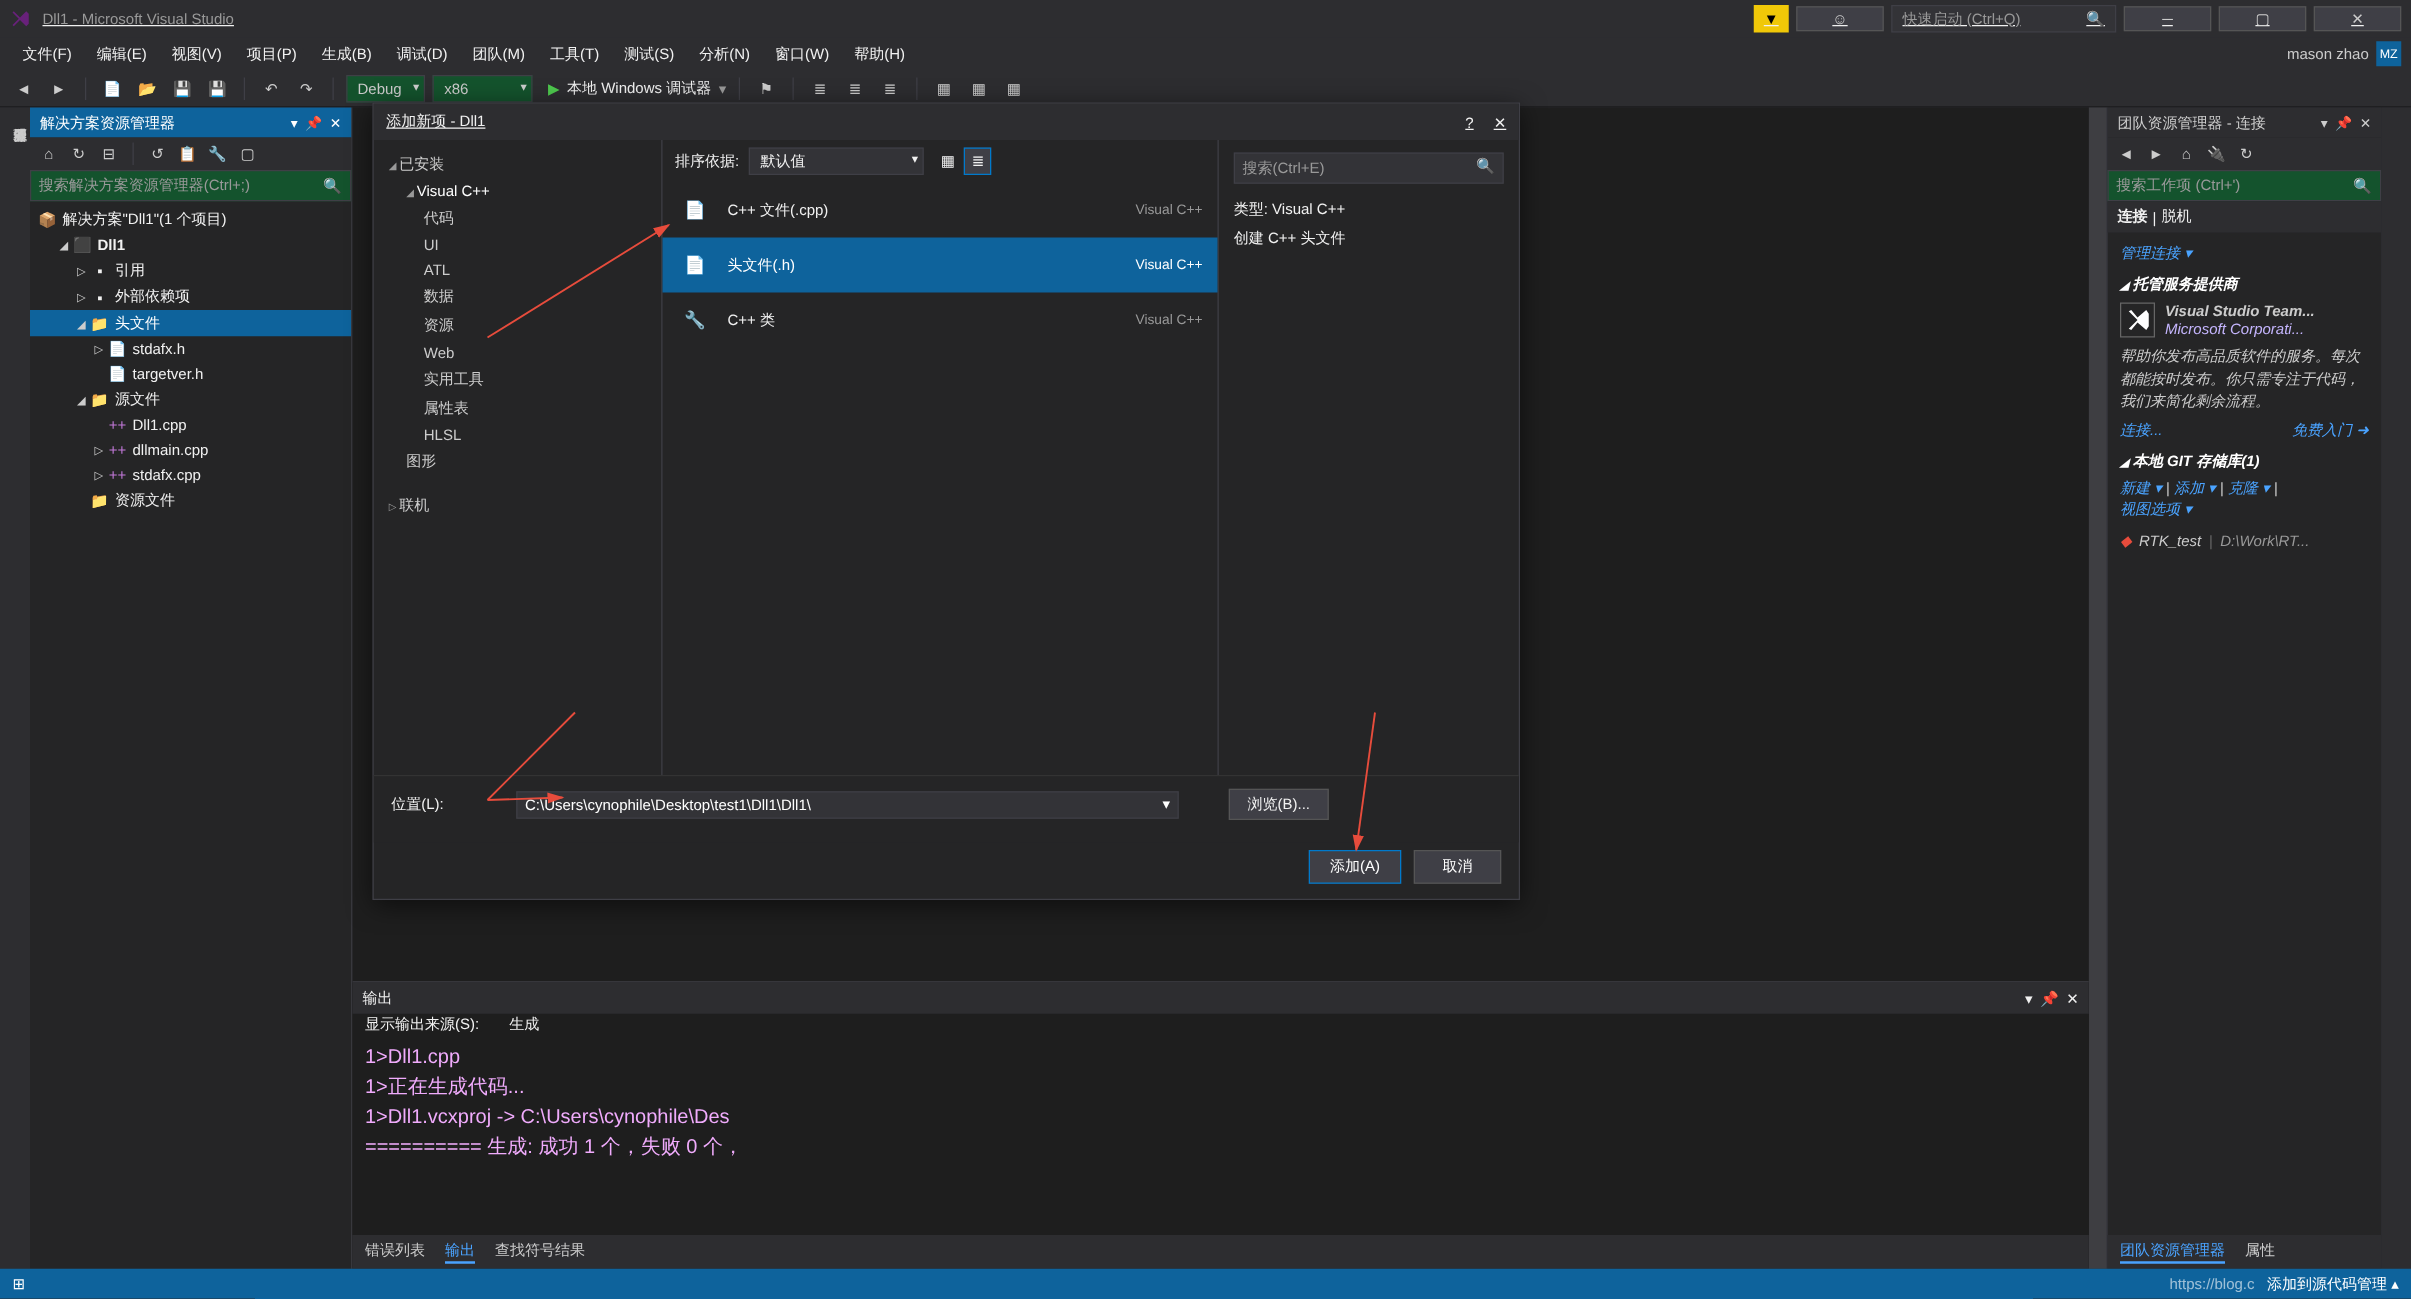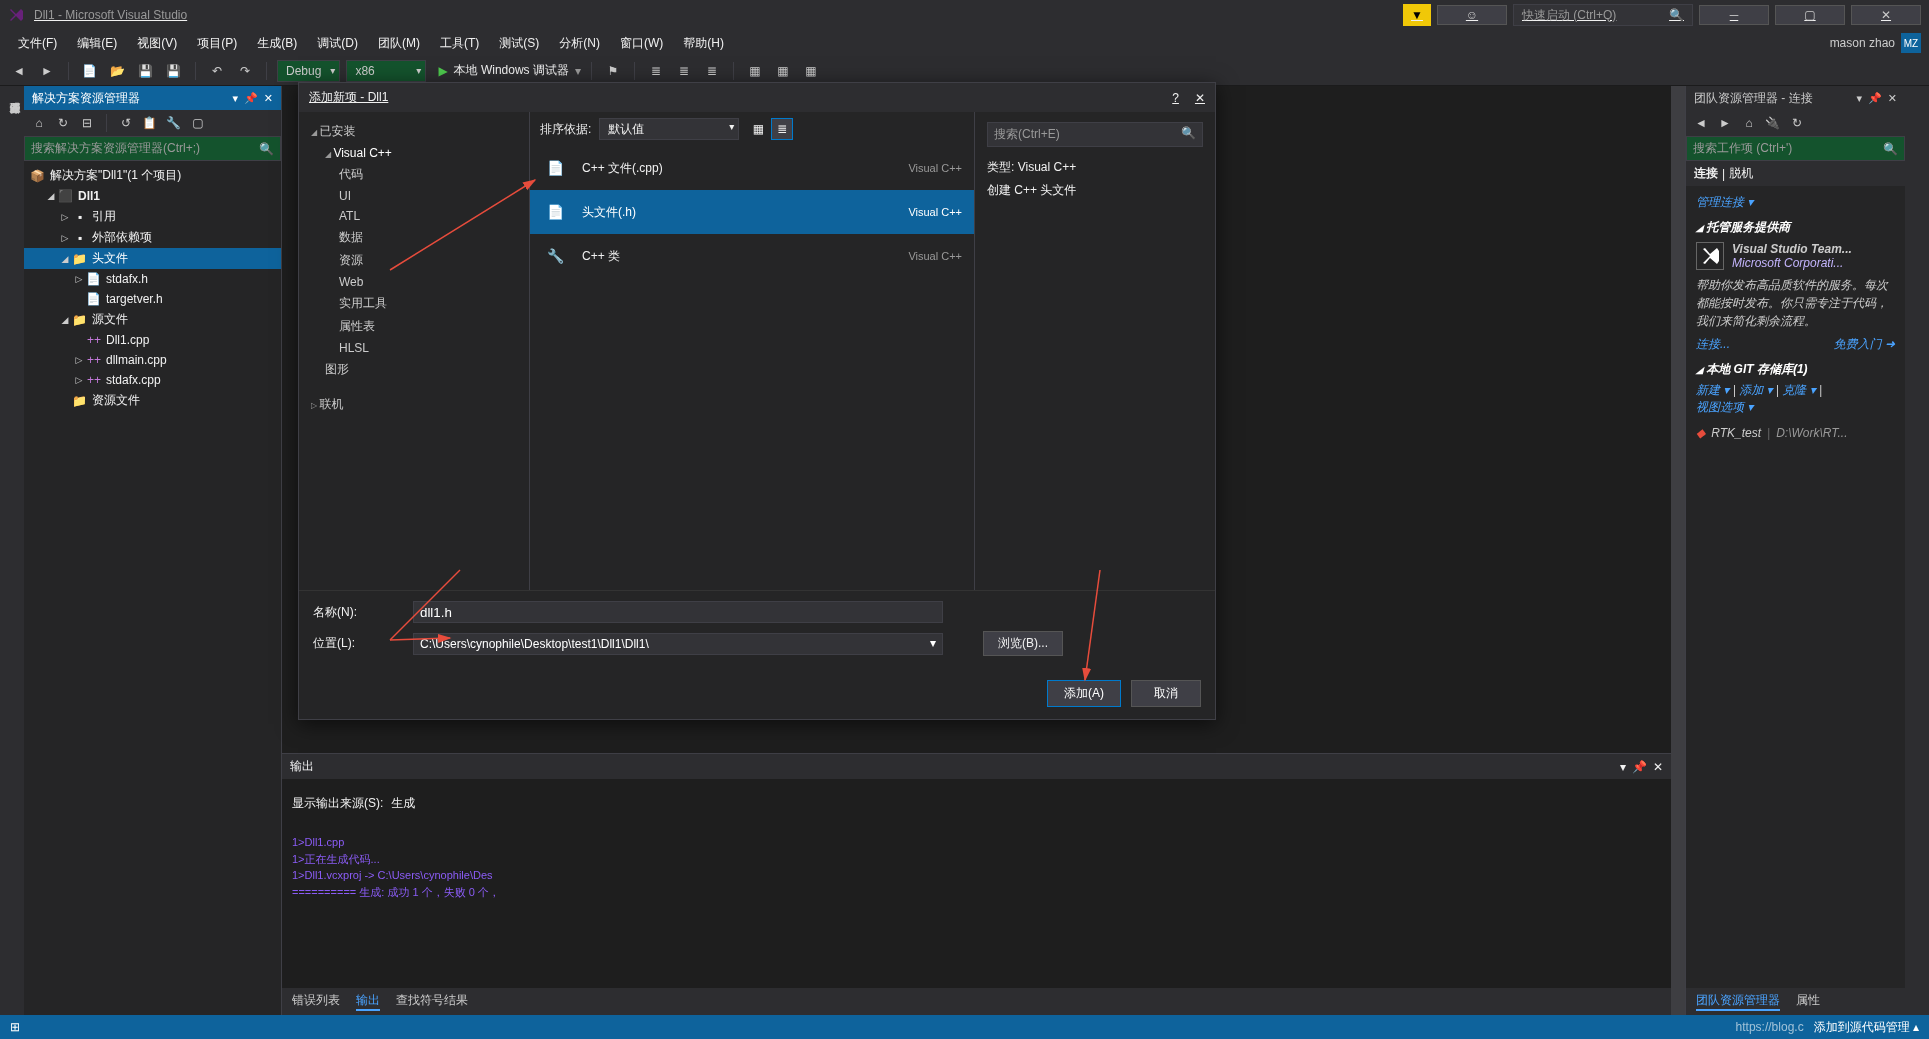--- a/index.html
+++ b/index.html
@@ -32,21 +32,21 @@
 .search-box { background:#14532d; border:1px solid #3f3f46; padding:3px 6px; color:#999; display:flex; align-items:center; justify-content:space-between; }
 .tree { padding:4px 0; flex:1; overflow:auto; }
 .tree-item { display:flex; align-items:center; padding:2px 4px; white-space:nowrap; }
 .tree-item.sel { background:#0e639c; color:#fff; }
 .tw { width:14px; text-align:center; color:#ccc; font-size:9px; }
 .ficon { width:16px; height:16px; margin-right:4px; display:flex; align-items:center; justify-content:center; }
 .ind0{padding-left:6px}.ind1{padding-left:20px}.ind2{padding-left:34px}.ind3{padding-left:48px}
 .center { flex:1; background:#1e1e1e; display:flex; flex-direction:column; position:relative; }
 .output-area { background:#1e1e1e; border-top:1px solid #3f3f46; }
 .output-hdr { background:#2d2d30; padding:4px 8px; display:flex; align-items:center; justify-content:space-between; }
-.output-body { padding:6px 10px; font-family:Consolas,monospace; font-size:11px; color:#8b5cf6; line-height:1.5; height:160px; }
+.output-body { padding:6px 10px; font-family:Consolas,monospace; font-size:16px; color:#f0abfc; line-height:1.5; height:160px; }
 .bottom-tabs { background:#2d2d30; padding:4px 10px; display:flex; gap:16px; }
 .bottom-tabs .tab { color:#ccc; }
 .bottom-tabs .tab.active { color:#4aa3ff; border-bottom:2px solid #4aa3ff; }
 .right-panel { width:220px; background:#252526; border-left:1px solid #3f3f46; display:flex; flex-direction:column; }
 .rp-body { padding:8px 10px; font-size:12px; color:#ccc; flex:1;font-style:italic; }
 .rp-body .lnk { color:#4aa3ff; }
 .rp-body .sec-hdr { font-weight:bold; color:#fff; margin:8px 0 4px; }
 .conn-bar { background:#2d2d30; padding:4px 8px; display:flex; align-items:center; }
 .vsteam { display:flex; gap:8px; align-items:flex-start; margin:6px 0; }
 .vsteam .vic { width:28px; height:28px; border:1px solid #666; display:flex; align-items:center; justify-content:center; }
@@ -257,21 +257,21 @@
     <div style="flex:1"></div>
     <div class="output-area">
       <div class="output-hdr">
         <span>输出</span>
         <span class="ctrls" style="display:flex;gap:6px">
             <span>▾</span>
             <span>📌</span>
             <span>✕</span>
           </span>
       </div>
-      <div style="padding:16px 10px;display:flex;align-items:flex-start;gap:8px">
+      <div style="padding:0 10px;display:flex;align-items:flex-start;gap:24px">
         <span>显示输出来源(S):</span>
         <span>生成</span>
       </div>
       <div class="output-body">
         <div>1&gt;Dll1.cpp</div>
         <div>1&gt;正在生成代码...</div>
         <div>1&gt;Dll1.vcxproj -&gt; C:\Users\cynophile\Des</div>
         <div>========== 生成: 成功 1 个，失败 0 个，</div>
       </div>
     </div>
@@ -415,24 +415,20 @@
     <div class="dlg-right">
       <div class="srch">
         <span>搜索(Ctrl+E)</span>
           <span>🔍</span>
       </div>
       <div><span>类型:</span> <span>Visual C++</span></div>
       <div style="margin-top:6px">创建 C++ 头文件</div>
     </div>
   </div>
   <div class="dlg-bottom">
-    <div class="dlg-row">
-      <label>名称(N):</label>
-      <input class="inp" value="dll1.h" style="">
-    </div>
     <div class="dlg-row">
       <label>位置(L):</label>
       <div class="inp" style="position:relative"><span>C:\Users\cynophile\Desktop\test1\Dll1\Dll1\</span><span style="position:absolute;right:6px;top:2px">▾</span></div>
       <span style="width:20px"></span>
       <span class="browse">浏览(B)...</span>
     </div>
   </div>
   <div class="dlg-btns">
     <span class="btn primary">添加(A)</span>
     <span class="btn">取消</span>

